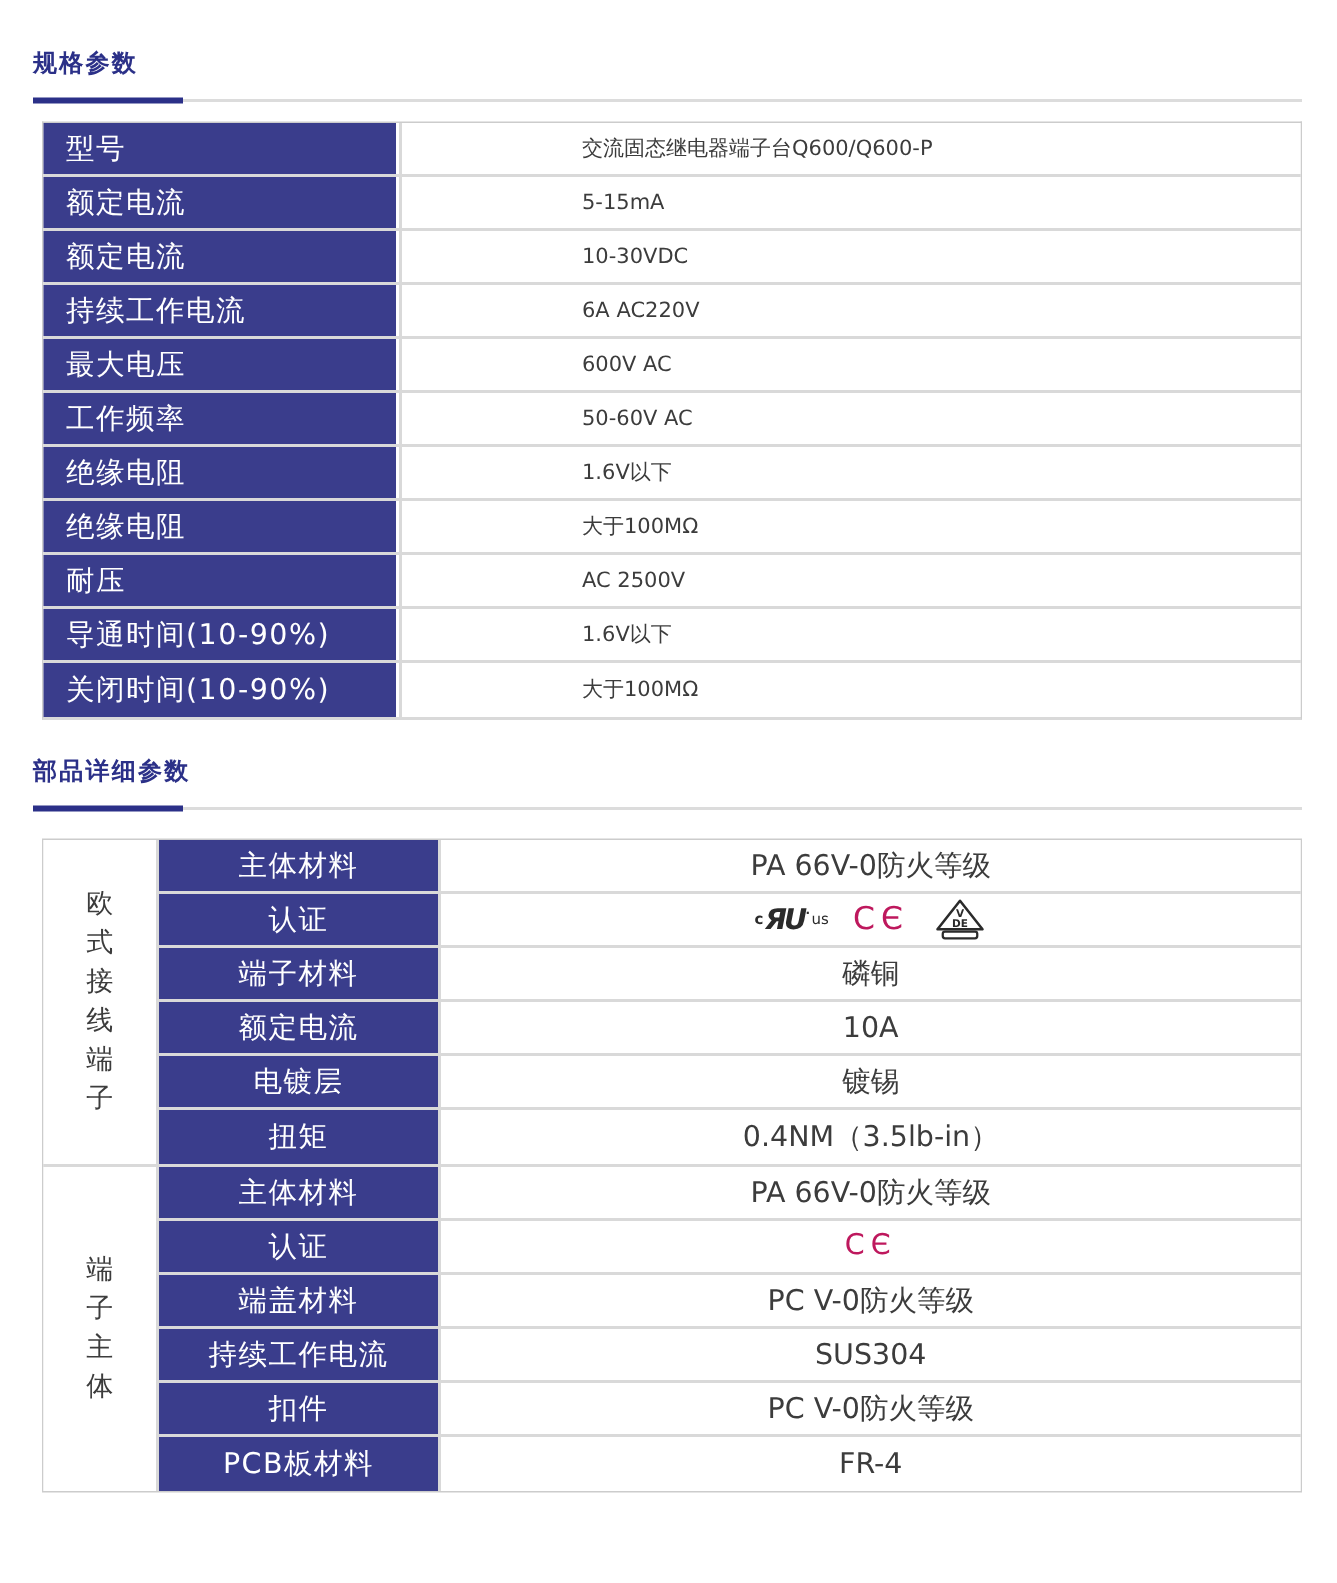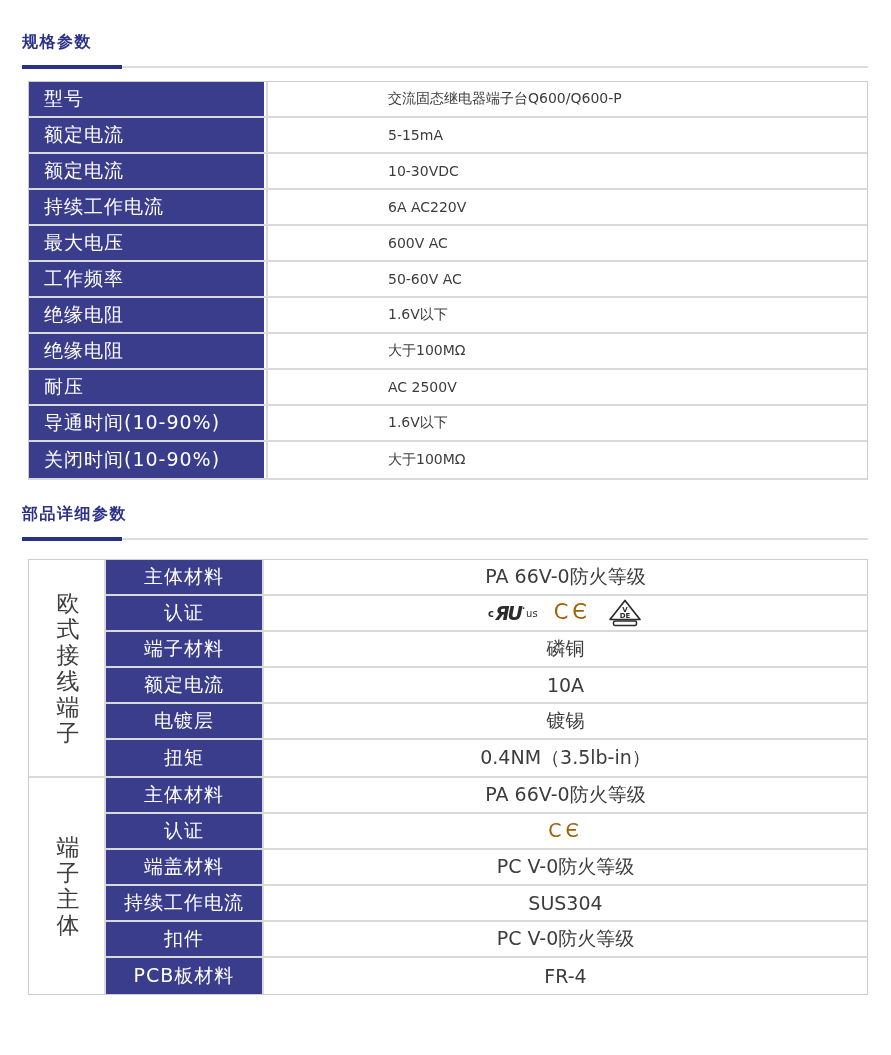--- a/index.html
+++ b/index.html
@@ -41,44 +41,44 @@
     margin:18px 0 0 6px; width:840px; box-sizing:border-box;
     border:1px solid #cccccc;
   }
   .group { display:flex; border-bottom:2px solid #d9d9d9; }
   .group:last-child { border-bottom:none; }
   .group-name-cell {
     width:77px; box-sizing:border-box; display:flex; align-items:center;
     justify-content:center; background:#ffffff; border-right:2px solid #d9d9d9;
   }
   .vertical-text {
-    width:20px; font-size:23px; line-height:26px; text-align:center;
+    width:20px; font-size:18px; line-height:26px; text-align:center;
     word-break:break-all; color:#3c3c3c;
   }
   .group-rows { flex:1; }
   .part-row { display:flex; height:36px; border-bottom:2px solid #d9d9d9; box-sizing:border-box; }
   .part-row:last-child { border-bottom:none; }
   .part-label {
-    width:158px; box-sizing:border-box; background:#3a3d8c; color:#ffffff;
+    width:188px; box-sizing:border-box; background:#3a3d8c; color:#ffffff;
     display:flex; align-items:center; justify-content:center;
     font-size:19px; letter-spacing:1px; border-right:2px solid #d9d9d9;
   }
   .part-value {
     flex:1; display:flex; align-items:center; justify-content:center;
     font-size:19px; color:#3c3c3c; background:#ffffff;
   }
 
   
   .certs { display:flex; align-items:center; justify-content:center; gap:16px; }
   .ul-mark { display:inline-flex; align-items:flex-end; color:#2b2b2b; }
   .ul-prefix { font-size:10px; font-weight:bold; line-height:1; margin-right:1px; padding-bottom:2px; }
   .ul-core { font-size:19px; font-weight:bold; font-style:italic; line-height:0.85; letter-spacing:-2px; }
   .ul-reg { font-size:8px; font-weight:bold; line-height:1; align-self:flex-start; margin-left:1px; }
   .ul-suffix { font-size:10px; font-weight:normal; line-height:1; margin-left:1px; padding-bottom:2px; }
-  .ce-mark { font-size:21px; color:#a16207; letter-spacing:4px; line-height:1; padding-bottom:2px; }
+  .ce-mark { font-size:21px; color:#be185d; letter-spacing:4px; line-height:1; padding-bottom:2px; }
   .vde-mark { display:inline-flex; align-items:center; }
 </style>
 </head>
 <body>
 
 <div class="page">
 
   <h1 class="section-title">规格参数</h1>
   <div class="rule">
     <div class="rule-line"></div>

